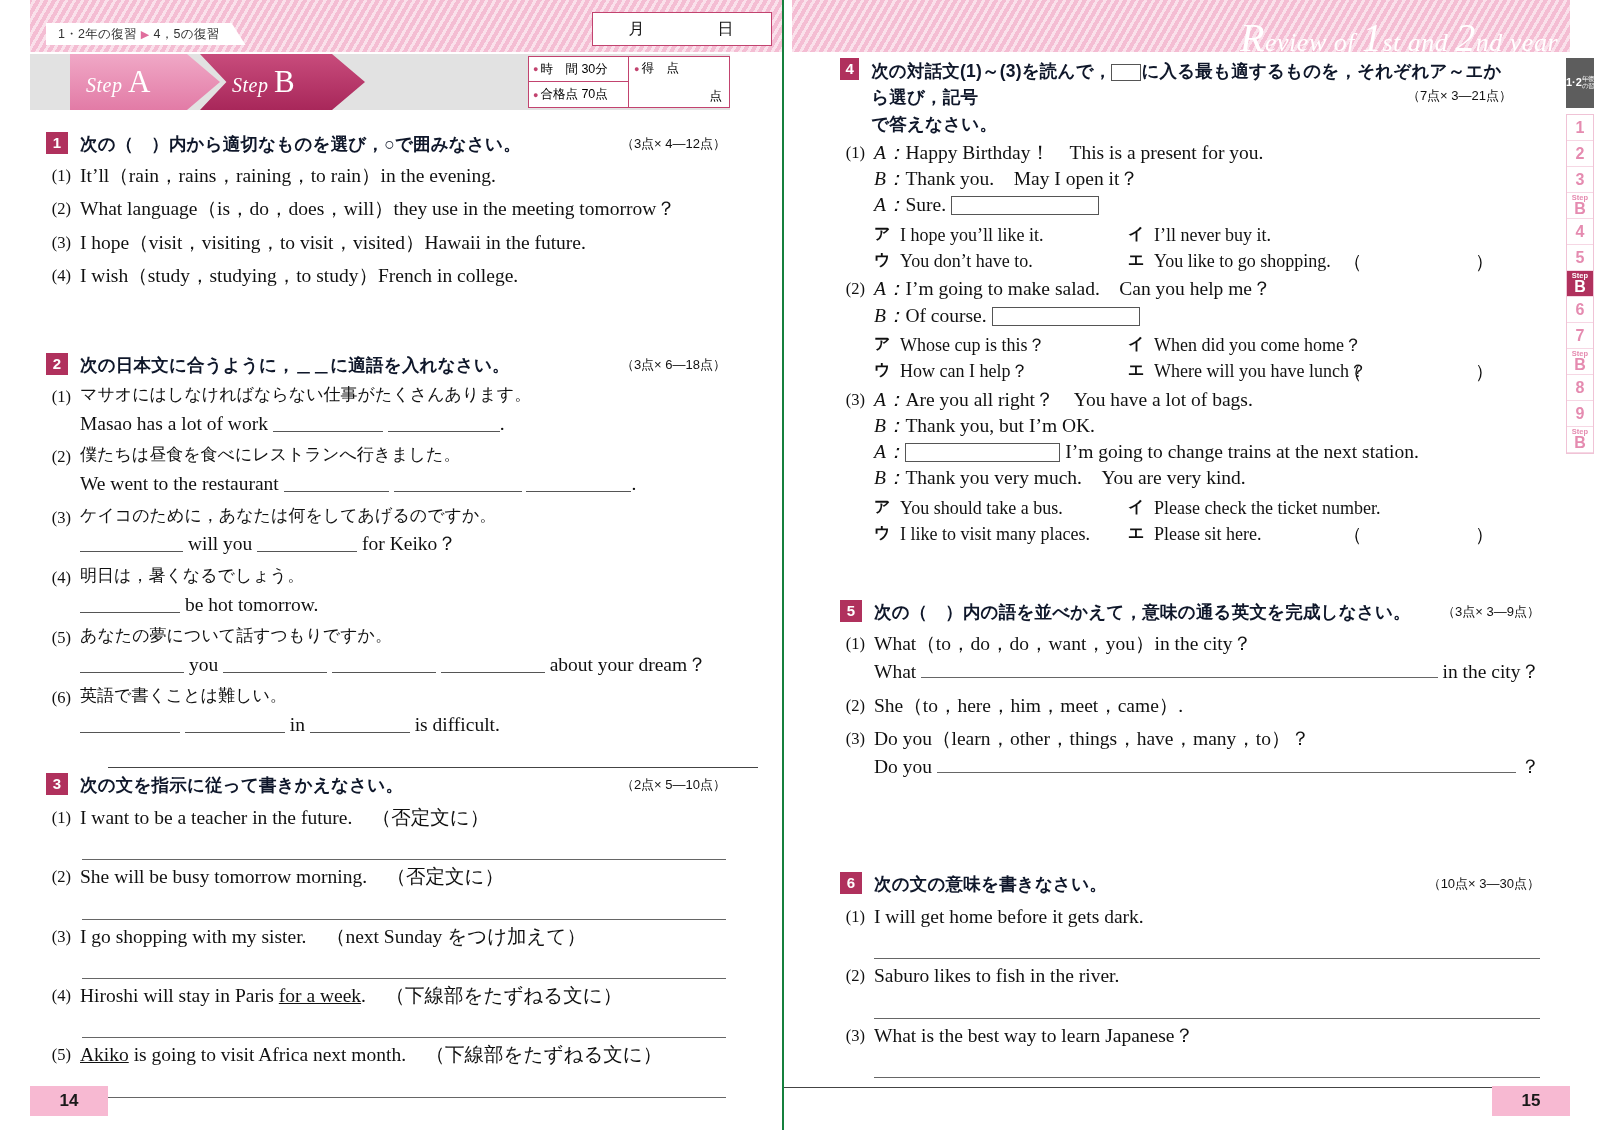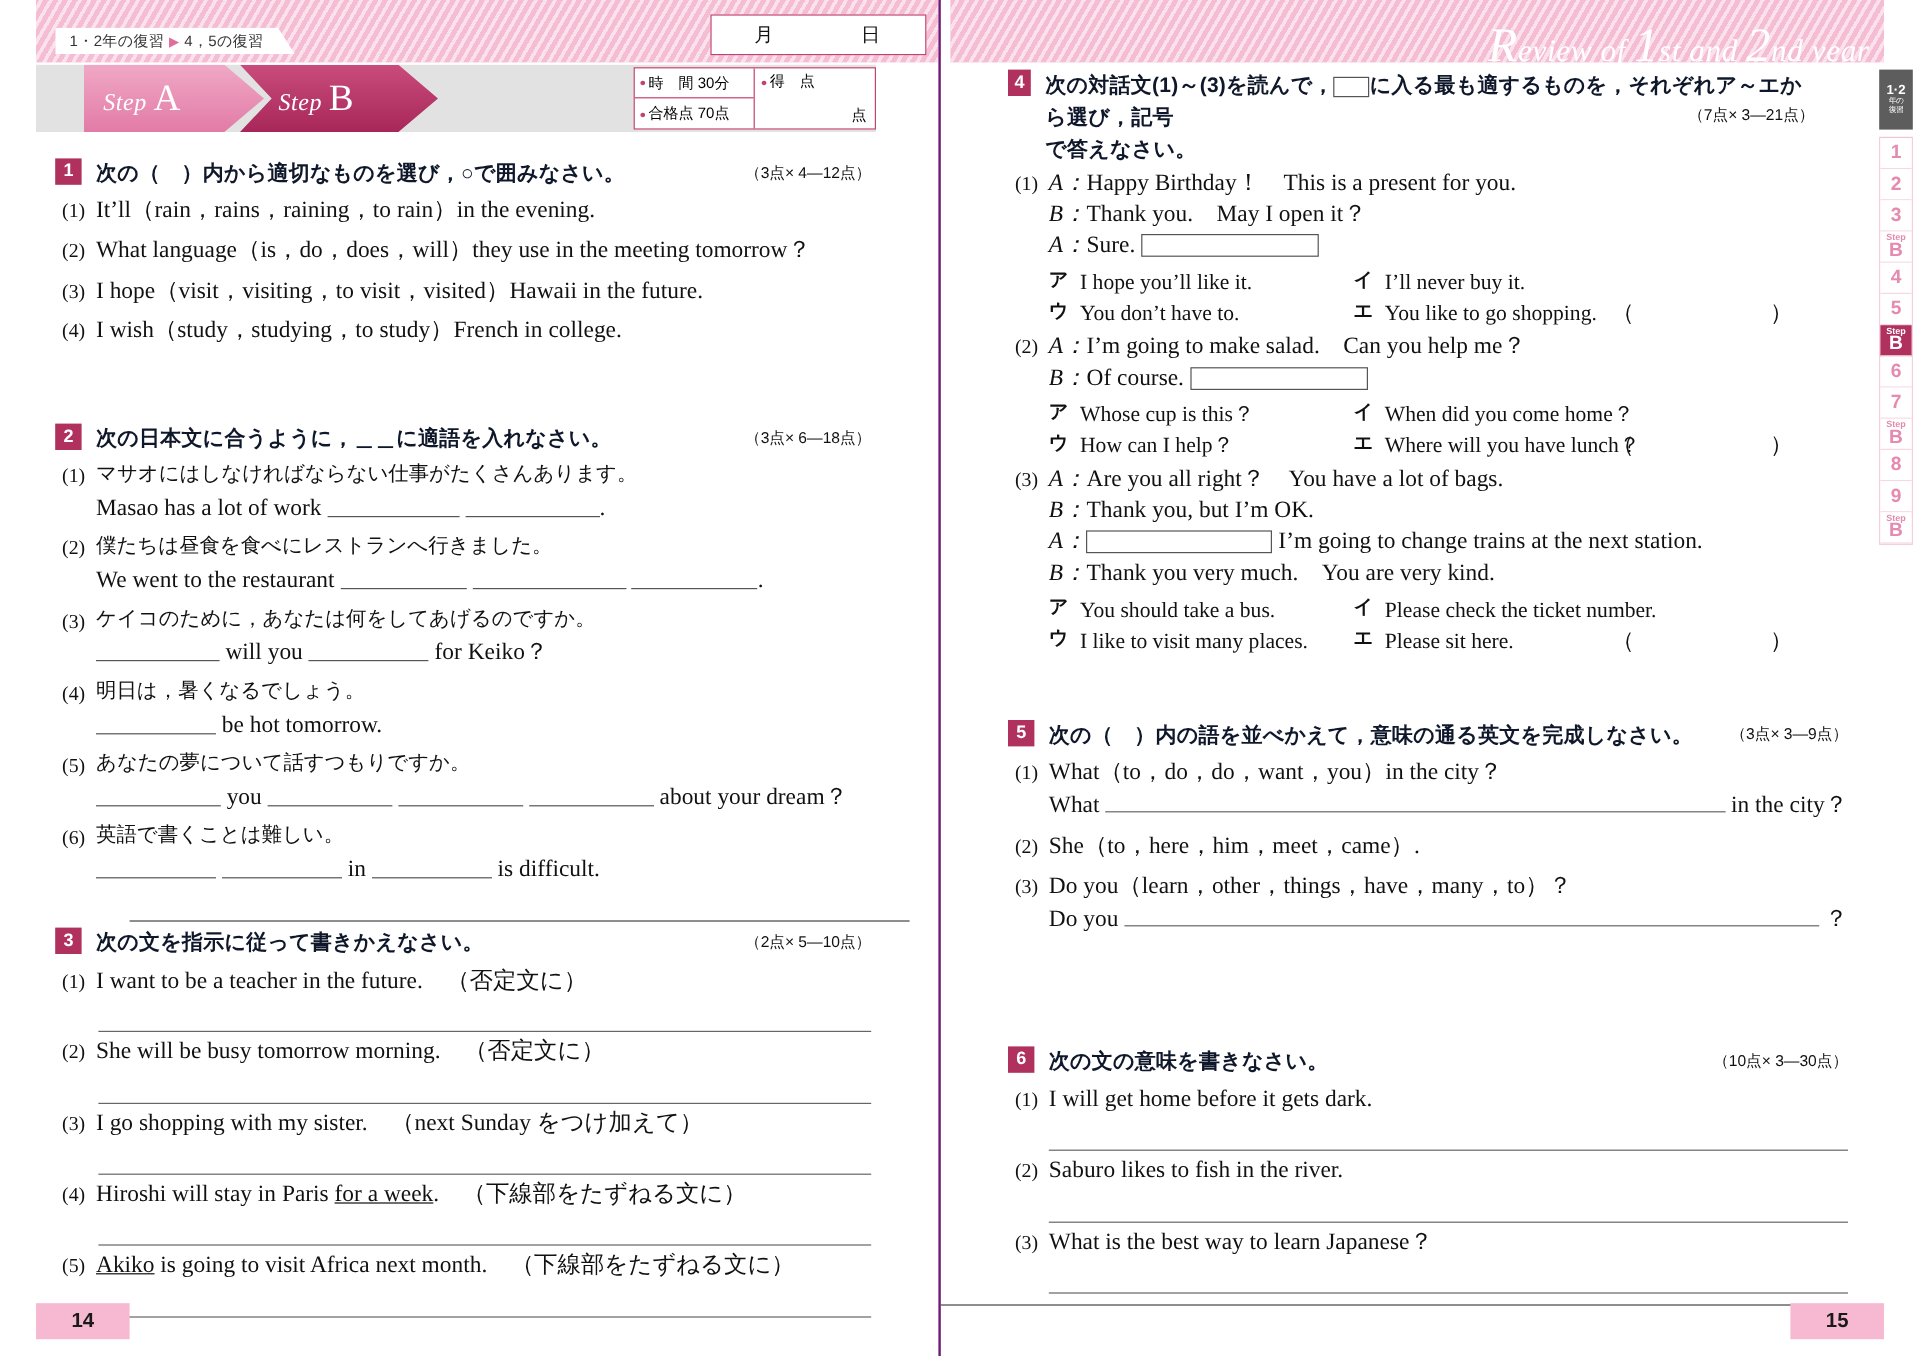--- a/index.html
+++ b/index.html
@@ -7,21 +7,21 @@
     width: 1600px; height: 1130px;
     background: #ffffff;
     font-family: "Liberation Serif", serif;
     overflow: hidden;
   }
   .spread { position: relative; width: 1600px; height: 810px; display: flex; }
 
   
   .page { position: relative; height: 1130px; background: #fff; }
   .page-left  { width: 782px; }
-  .page-right { width: 818px; border-left: 2px solid #701a75; text-decoration: underline; }
+  .page-right { width: 818px; border-left: 2px solid #15803d; text-decoration: underline; }
   .gutter { position:absolute; left:782px; top:0; width:18px; height:1130px;
             background: linear-gradient(to right,#e9e9e9,#ffffff 45%,#ffffff 55%,#efefef); }
 
   
   .band {
     position: absolute; top: 0; height: 52px; left: 0; right: 0;
     background-color: #f4bdd3;
     background-image: repeating-linear-gradient(
         -60deg, rgba(255,255,255,.55) 0 3px, rgba(255,255,255,0) 3px 7px);
   }
@@ -122,21 +122,21 @@
            background: #f7b9d2; color: #1a1a1a;
            font-family: "Liberation Sans", sans-serif; font-weight: bold; font-size: 17px;
            display: flex; align-items: center; justify-content: center; }
   .pgnum-l { left: 30px; }
   .pgnum-r { right: 30px; }
   .footrule { position: absolute; bottom: 42px; height: 1.3px; background: #444; }
 
   
   .tabs { position: absolute; right: 6px; top: 58px; width: 28px; }
   .tab-top { width: 28px; height: 50px; background: #5d5d5d; color: #fff;
-             display: flex; flex-direction: column; align-items: center;
+             display: flex; flex-direction: row; align-items: center;
              justify-content: center; font-family: "Liberation Sans", sans-serif;
              font-size: 11px; font-weight: bold; line-height: 1.05; }
   .tab-top .s { font-size: 6.5px; font-weight: normal; letter-spacing: -.5px; }
   .tablist { margin-top: 6px; border: 1px solid #f0c3d6; }
   .tab { width: 26px; height: 26px; display: flex; align-items: center;
          justify-content: center; color: #e58bb0; background: #fff;
          font-family: "Liberation Sans", sans-serif; font-weight: bold; font-size: 16px;
          border-bottom: 1px solid #f6d7e4; }
   .tab.step { flex-direction: column; line-height: .95; }
   .tab.step .sm { font-size: 7.5px; }

